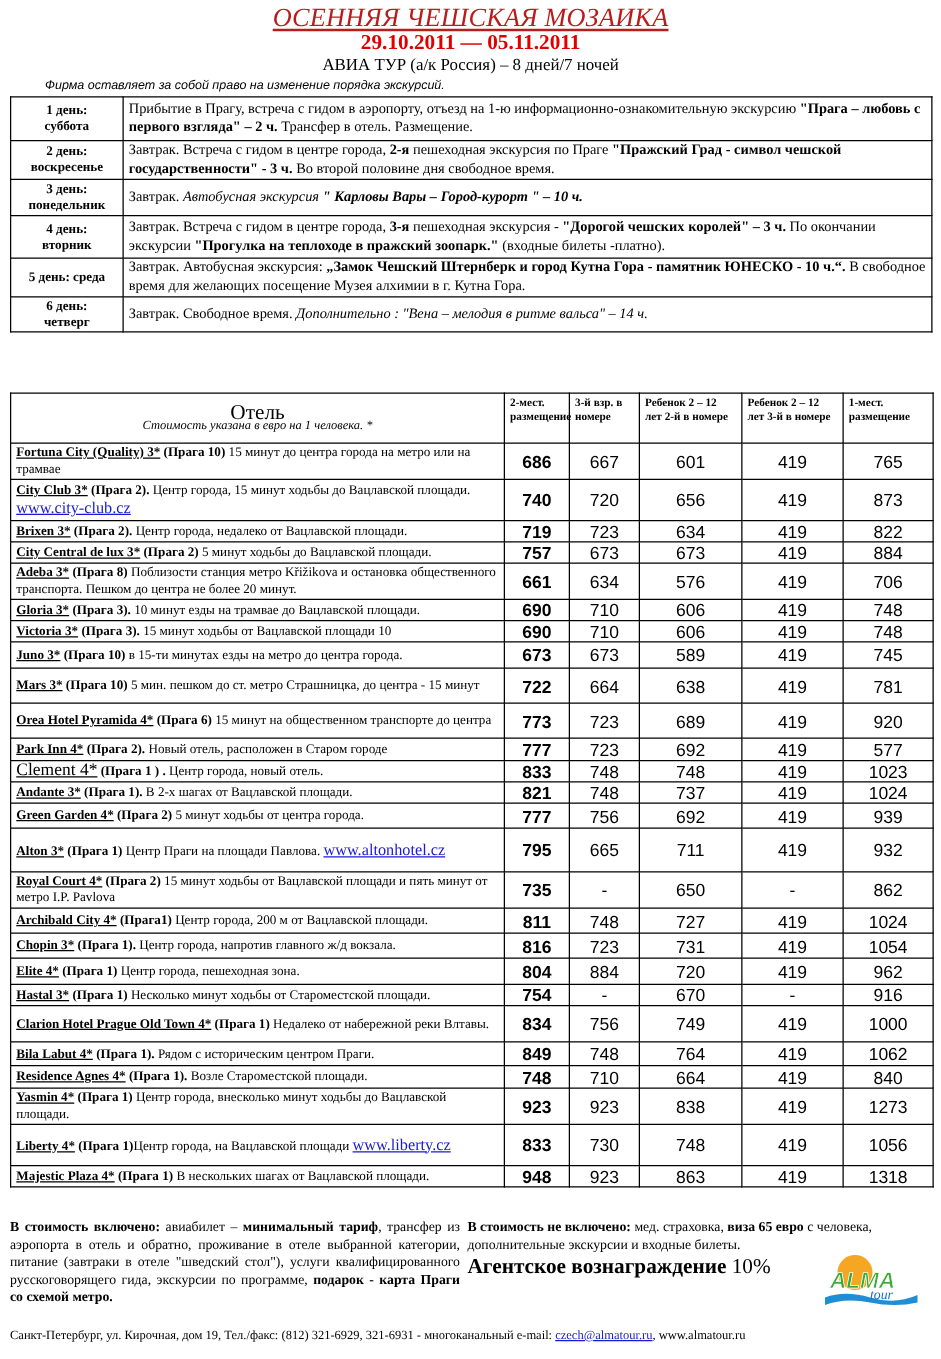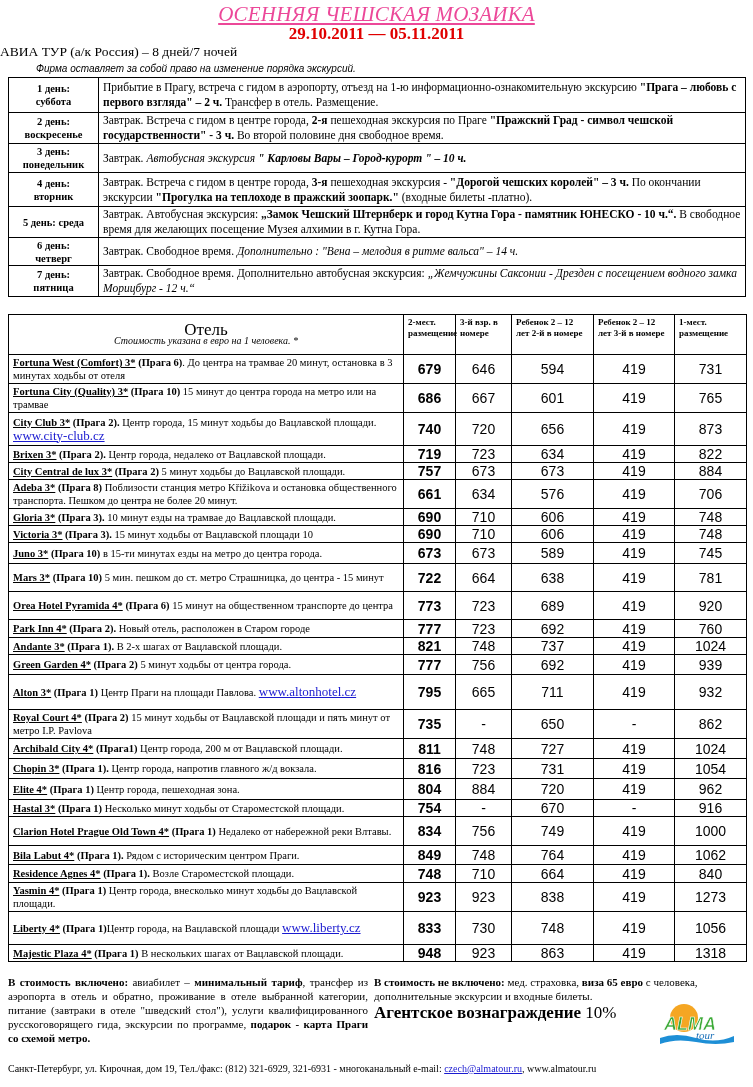--- a/index.html
+++ b/index.html
@@ -1,19 +1,19 @@
 <!DOCTYPE html>
 <html><head>
 <meta charset="utf-8">
 <style>
   html,body{margin:0;padding:0;background:#fff;}
   body{width:753px;height:1087px;position:relative;overflow:hidden;font-family:"Liberation Serif",serif;color:#000;}
-  .title{position:absolute;left:0;width:753px;top:2px;text-align:center;font-size:21px;font-style:italic;color:#ec4899;text-decoration:underline;font-weight:normal;letter-spacing:0.2px;}
+  .title{position:absolute;left:0;width:753px;top:2px;text-align:center;font-size:21px;font-style:italic;color:#b91c1c;text-decoration:underline;font-weight:normal;letter-spacing:0.2px;}
   .dates{position:absolute;left:0;width:753px;top:24px;text-align:center;font-size:17px;font-weight:bold;color:#e00000;}
-  .subtitle{position:absolute;left:0;width:753px;top:44px;text-align:left;font-size:13.5px;}
+  .subtitle{position:absolute;left:0;width:753px;top:44px;text-align:center;font-size:13.5px;}
   .note{position:absolute;left:36px;top:63px;font-size:10px;font-style:italic;font-family:"Liberation Sans",sans-serif;}
   table{border-collapse:collapse;position:absolute;left:8px;table-layout:fixed;}
   td{border:1px solid #000;padding:0 4px;vertical-align:middle;}
   #itin{top:77px;width:738px;}
   #itin td.day{width:82px;text-align:center;font-weight:bold;font-size:10.5px;line-height:13px;}
   #itin td.txt{font-size:11.5px;line-height:15px;}
   #hotels{top:314px;width:738px;}
   #hotels th{border:1px solid #000;font-weight:bold;font-size:9px;line-height:11px;text-align:left;vertical-align:top;padding:2px 4px;}
   #hotels th.hname{font-weight:normal;text-align:center;vertical-align:middle;}
   .hname-title{font-size:17px;}
@@ -81,27 +81,20 @@
         </td>
         <td class="txt"><span>Завтрак. Автобусная экскурсия: </span><span style="font-weight: bold;">„Замок Чешский Штернберк и город Кутна Гора - памятник ЮНЕСКО - 10 ч.“.</span><span> В свободное время для желающих посещение Музея алхимии в г. Кутна Гора.</span></td>
       </tr>
       <tr style="height: 28px;">
         <td class="day">
           <div>6 день:</div>
           <div>четверг</div>
         </td>
         <td class="txt"><span>Завтрак. Свободное время. </span><span style="font-style: italic;">Дополнительно : "Вена – мелодия в ритме вальса" – 14 ч.</span></td>
       </tr>
-      <tr style="height: 29px;">
-        <td class="day">
-          <div>7 день:</div>
-          <div>пятница</div>
-        </td>
-        <td class="txt"><span>Завтрак. Свободное время. Дополнительно автобусная экскурсия: </span><span style="font-style: italic;">„Жемчужины Саксонии - Дрезден с посещением водного замка Морицбург - 12 ч.“</span></td>
-      </tr>
     </tbody>
 </table>
 
 <table id="hotels">
   <colgroup>
     <col style="width:395px">
       <col style="width:52px">
       <col style="width:56px">
       <col style="width:82px">
       <col style="width:81px">
@@ -114,28 +107,20 @@
         <div class="hname-sub">Стоимость указана в евро на 1 человека. *</div>
       </th>
       <th>2-мест. размещение</th>
       <th>3-й взр. в номере</th>
       <th>Ребенок 2 – 12 лет 2-й в номере</th>
       <th>Ребенок 2 – 12 лет 3-й в номере</th>
       <th>1-мест. размещение</th>
     </tr>
   </thead>
   <tbody id="hotel-body">
-      <tr style="height: 26px;">
-        <td class="desc"><span class="hn">Fortuna West (Comfort) 3*</span> <span class="loc">(Прага 6)</span><span>. До центра на трамвае 20 минут, остановка в 3 минутах ходьбы от отеля</span></td>
-        <td class="num b">679</td>
-        <td class="num">646</td>
-        <td class="num">594</td>
-        <td class="num">419</td>
-        <td class="num">731</td>
-      </tr>
       <tr style="height: 27px;">
         <td class="desc"><span class="hn">Fortuna City (Quality) 3*</span> <span class="loc">(Прага 10)</span><span> 15 минут до центра города на метро или на трамвае</span></td>
         <td class="num b">686</td>
         <td class="num">667</td>
         <td class="num">601</td>
         <td class="num">419</td>
         <td class="num">765</td>
       </tr>
       <tr style="height: 33px;">
         <td class="desc"><span class="hn">City Club 3*</span> <span class="loc">(Прага 2).</span><span> Центр города, 15 минут ходьбы до Вацлавской площади. </span><a class="link">www.city-club.cz</a></td>
@@ -208,21 +193,29 @@
         <td class="num">689</td>
         <td class="num">419</td>
         <td class="num">920</td>
       </tr>
       <tr style="height: 18px;">
         <td class="desc"><span class="hn">Park Inn 4*</span> <span class="loc">(Прага 2).</span><span> Новый отель, расположен в Старом городе</span></td>
         <td class="num b">777</td>
         <td class="num">723</td>
         <td class="num">692</td>
         <td class="num">419</td>
-        <td class="num">760</td>
+        <td class="num">577</td>
+      </tr>
+      <tr style="height: 17px;">
+        <td class="desc"><span class="hn big">Clement 4*</span> <span class="loc"> (Прага 1 ) .</span><span> Центр города, новый отель.</span></td>
+        <td class="num b">833</td>
+        <td class="num">748</td>
+        <td class="num">748</td>
+        <td class="num">419</td>
+        <td class="num">1023</td>
       </tr>
       <tr style="height: 17px;">
         <td class="desc"><span class="hn">Andante 3*</span> <span class="loc">(Прага 1).</span><span> В 2-х шагах от Вацлавской площади.</span></td>
         <td class="num b">821</td>
         <td class="num">748</td>
         <td class="num">737</td>
         <td class="num">419</td>
         <td class="num">1024</td>
       </tr>
       <tr style="height: 20px; margin-left: 30px;">

